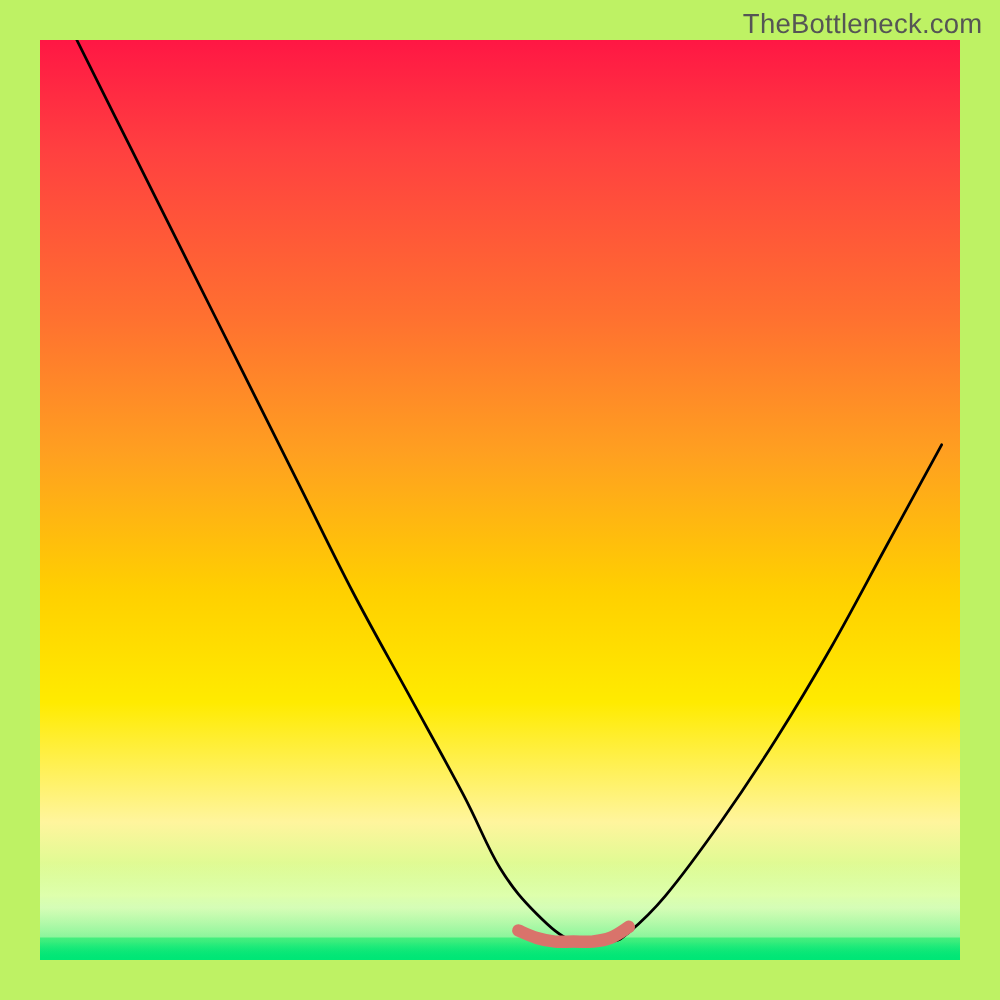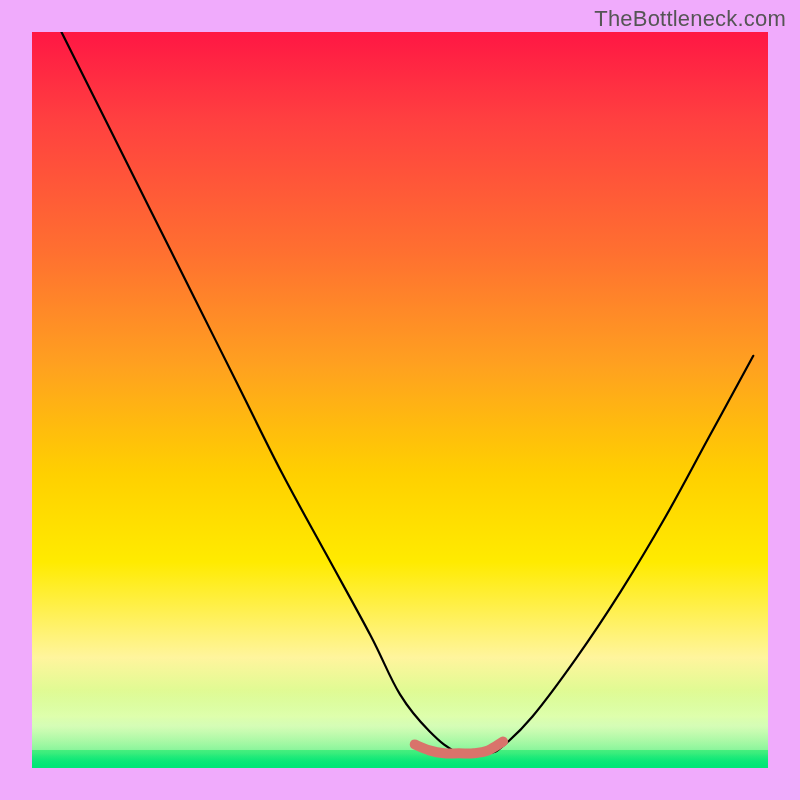--- a/index.html
+++ b/index.html
@@ -1,21 +1,21 @@
 <!DOCTYPE html>
 <html><head>
 <meta charset="utf-8">
 <style>
   * { margin: 0; padding: 0; box-sizing: border-box; }
   html, body { width: 800px; height: 800px; overflow: hidden; font-family: Arial, Helvetica, sans-serif; }
   .stage {
     position: relative;
     width: 800px;
     height: 800px;
-    background: #f0abfc;
+    background: #bef264;
   }
   .gradient-plot {
     position: absolute;
     
     left: 32px;
     top: 32px;
     width: 736px;
     height: 736px;
     background:
       

